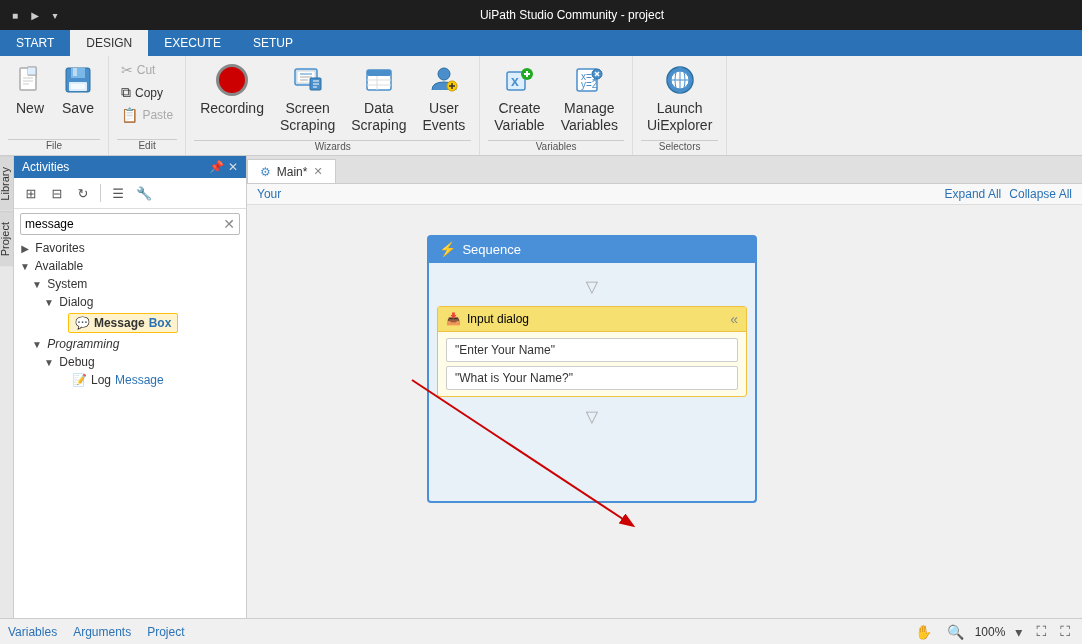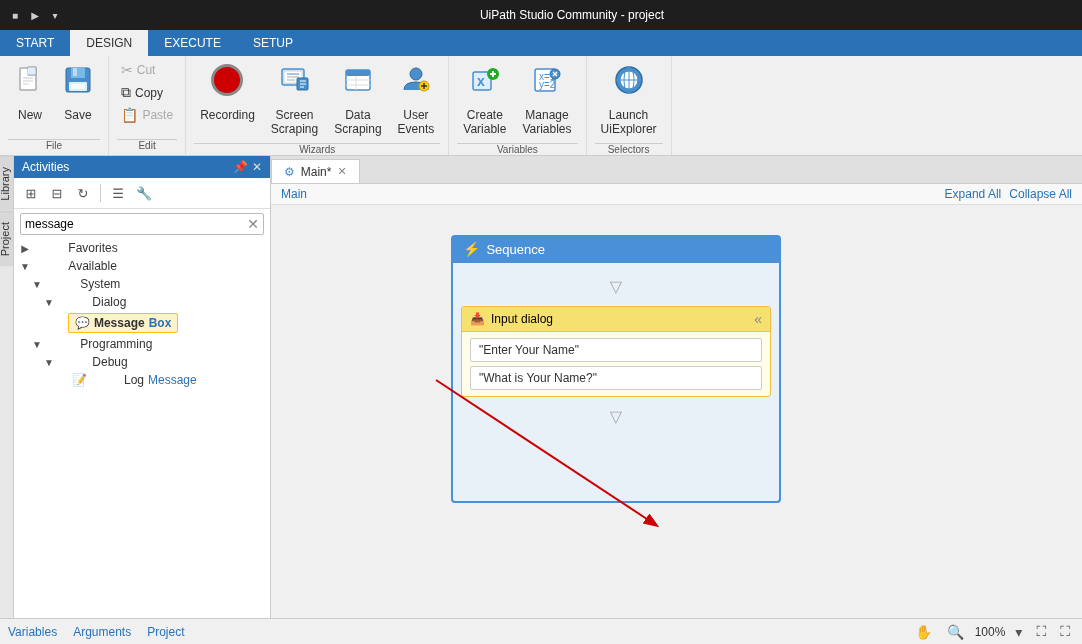--- a/index.html
+++ b/index.html
@@ -84,24 +84,24 @@
     }
     .ribbon-btn .btn-icon {
       width: 32px;
       height: 32px;
       display: flex;
       align-items: center;
       justify-content: center;
       font-size: 20px;
     }
     .ribbon-btn .btn-label {
-      font-size: 12px;
+      font-size: 14px;
       color: #333;
       text-align: center;
-      margin-top: 12px;
+      margin-top: 4px;
       line-height: 1.2;
     }
     .ribbon-btn-small {
       display: flex;
       align-items: center;
       gap: 4px;
       cursor: pointer;
       padding: 2px 4px;
       border-radius: 2px;
       font-size: 12px;
@@ -118,21 +118,21 @@
 
     
     .body-area {
       display: flex;
       height: calc(644px - 30px - 26px - 100px - 26px);
       
     }
 
     
     .activities-panel {
-      width: 257px;
+      width: 233px;
       background: #fff;
       border-right: 1px solid #ccc;
       display: flex;
       flex-direction: column;
     }
     .activities-header {
       background: #2a72b5;
       color: #fff;
       font-size: 12px;
       padding: 4px 8px;
@@ -185,21 +185,21 @@
       flex: 1;
       overflow-y: auto;
       font-size: 12px;
     }
     .tree-node {
       padding: 2px 0;
       cursor: pointer;
       white-space: nowrap;
     }
     .tree-arrow { display: inline-block; width: 14px; text-align: center; font-size: 10px; color: #555; }
-    .tree-label { font-size: 12px; color: #333; margin-left: 33px; }
+    .tree-label { font-size: 12px; color: #333; }
 
     
     .main-area {
       flex: 1;
       display: flex;
       flex-direction: column;
       background: #f5f5f5;
     }
     .tab-bar {
       height: 28px;
@@ -634,21 +634,21 @@
 
       <div class="tree-node" style="padding-left:40px; display:flex; align-items:center;">
         <span class="tree-arrow"></span>
         <span class="msg-box-node">
           <span style="color:#888;font-size:12px;">💬</span>
           <span style="font-weight:600; color:#333; font-size:12px;">Message</span>
           <span style="color:#2a72b5; font-size:12px; font-weight:600;"> Box</span>
         </span>
       </div>
 
-      <div class="tree-node" style="padding-left:16px;">
+      <div class="tree-node" style="padding-left:16px;font-style:italic;">
         <span class="tree-arrow">▼</span>
         <span class="tree-label">Programming</span>
       </div>
 
       <div class="tree-node" style="padding-left:28px;">
         <span class="tree-arrow">▼</span>
         <span class="tree-label">Debug</span>
       </div>
 
       <div class="tree-node" style="padding-left:40px; display:flex; align-items:center; gap:4px;">
@@ -664,21 +664,21 @@
 
     <div class="tab-bar">
       <div class="canvas-tab">
         <span style="color:#4a8fcc;font-size:12px;">⚙</span>
         <span>Main*</span>
         <span class="tab-close">✕</span>
       </div>
     </div>
 
     <div class="breadcrumb-bar">
-      <span class="breadcrumb-link">Main</span>
+      <span class="breadcrumb-link">Your</span>
       <div class="breadcrumb-right">
         <span class="breadcrumb-link">Expand All</span>
         <span class="breadcrumb-link">Collapse All</span>
       </div>
     </div>
 
     <div class="canvas">
 
       <div class="sequence-container">
         <div class="sequence-header">

